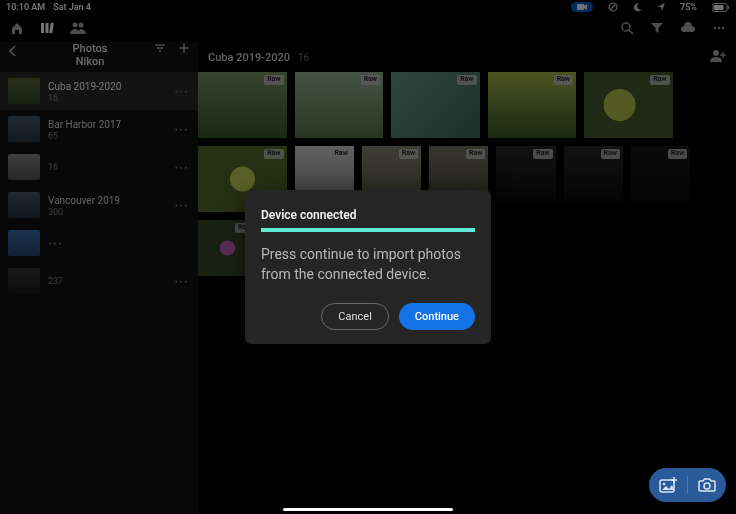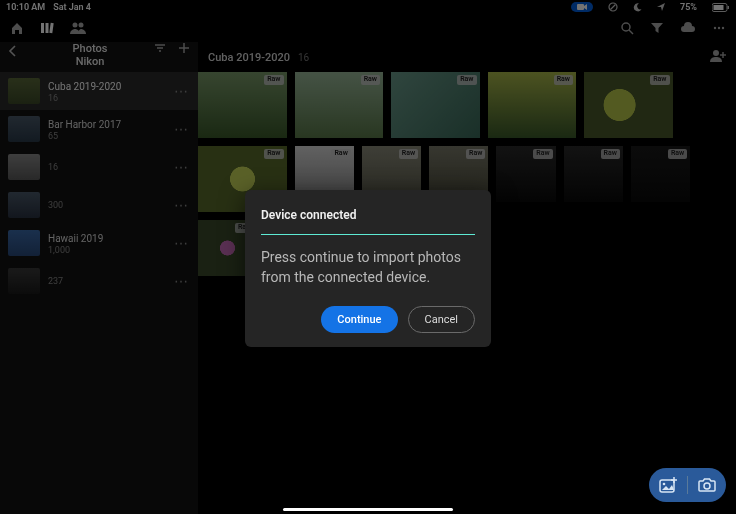--- a/index.html
+++ b/index.html
@@ -39,21 +39,21 @@
   .content-count { font-size:10px; color:#7a7a7a; }
   .content-spacer { flex:1; }
   .grid { display:flex; flex-wrap:wrap; gap:8px; padding:0 0 0 0; }
   .thumb { width:88px; height:66px; position:relative; }
   .raw-badge { position:absolute; top:3px; right:3px; background:rgba(200,200,200,0.8); color:#222; font-size:7px; font-weight:600; padding:0 3px; border-radius:2px; line-height:1.4; }
   
   .thumb.short { height:56px; }
   
   .overlay { position:absolute; inset:0; background:rgba(0,0,0,0.55); display:flex; align-items:flex-start; justify-content:center; padding-top:190px; }
   .dialog { width:246px; background:#252525; border-radius:6px; padding:18px 16px 14px; box-shadow:0 6px 24px rgba(0,0,0,0.6); }
-  .dialog-title { font-size:12px; font-weight:600; color:#f0f0f0; padding-bottom:12px; border-bottom:1px solid #5eead4; }
+  .dialog-title { font-size:12px; font-weight:600; color:#f0f0f0; padding-bottom:6px; border-bottom:4px solid #5eead4; }
   .dialog-body { font-size:14px; color:#b8b8b8; line-height:1.45; padding:12px 0 18px; }
   .dialog-actions { display:flex; justify-content:flex-end; gap:10px; }
   .btn { font-size:11px; padding:6px 16px; border-radius:14px; cursor:pointer; border:none; }
   .btn-cancel { background:transparent; border:1px solid #6a6a6a; color:#ddd; }
   .btn-continue { background:#1473e6; color:#fff; font-weight:500; }
   
   .fab { position:absolute; right:10px; bottom:12px; background:#2a5a9a; border-radius:22px; padding:8px 10px; display:flex; gap:10px; align-items:center; box-shadow:0 2px 8px rgba(0,0,0,0.5); }
   .fab svg { display:block; fill:#d8e6f5; }
   .fab-div { width:1px; height:18px; background:#5a7a9a; }
   
@@ -189,30 +189,27 @@
         <div class="album-item">
           <div class="album-thumb" style="background: linear-gradient(rgb(138, 138, 138), rgb(90, 90, 90));"></div>
           <div class="album-text">
             <div class="album-count">16</div>
           </div>
           <div class="album-more">⋯</div>
         </div>
         <div class="album-item">
           <div class="album-thumb" style="background: linear-gradient(rgb(74, 90, 106), rgb(42, 50, 66));"></div>
           <div class="album-text">
+            <div class="album-name">Vancouver 2019</div>
             <div class="album-count">300</div>
           </div>
           <div class="album-more">⋯</div>
         </div>
         <div class="album-item">
           <div class="album-thumb" style="background: linear-gradient(rgb(58, 106, 170), rgb(42, 74, 122));"></div>
-          <div class="album-text">
-            <div class="album-name">Hawaii 2019</div>
-            <div class="album-count">1,000</div>
-          </div>
           <div class="album-more">⋯</div>
         </div>
         <div class="album-item">
           <div class="album-thumb" style="background: linear-gradient(rgb(58, 58, 58), rgb(26, 26, 26));"></div>
           <div class="album-text">
             <div class="album-count">237</div>
           </div>
           <div class="album-more">⋯</div>
         </div>
       </div>
@@ -281,22 +278,22 @@
         </div>
       </div>
   </div>
 </div>
 
 <div class="overlay">
   <div class="dialog">
     <div class="dialog-title">Device connected</div>
     <div class="dialog-body">Press continue to import photos from the connected device.</div>
     <div class="dialog-actions">
+      <button class="btn btn-cancel">Cancel</button>
       <button class="btn btn-continue">Continue</button>
-      <button class="btn btn-cancel">Cancel</button>
     </div>
   </div>
 </div>
 
 <div class="fab">
   <span>
       <svg width="18" height="16" viewBox="0 0 18 16">
         <rect x="1" y="3" width="14" height="12" rx="2" fill="none" stroke="#d8e6f5" stroke-width="1.5"></rect>
         <circle cx="5" cy="7" r="1.3"></circle>
         <path d="M3 13 L7 9 L10 12 L13 8 L15 13 Z"></path>

